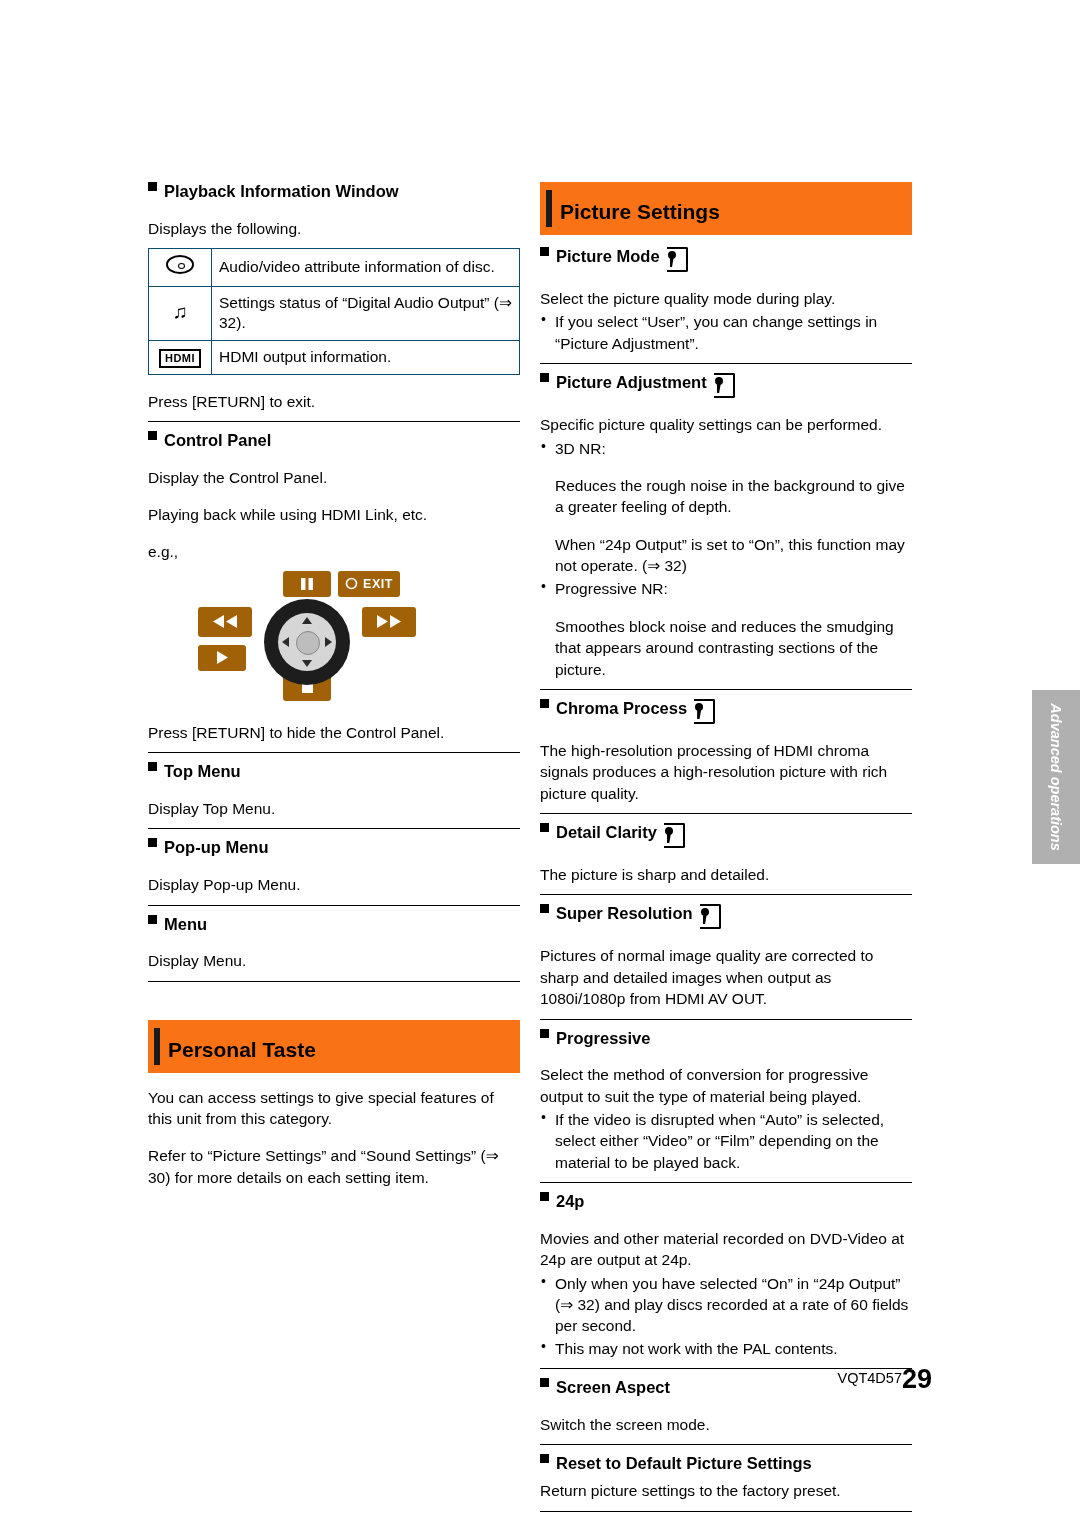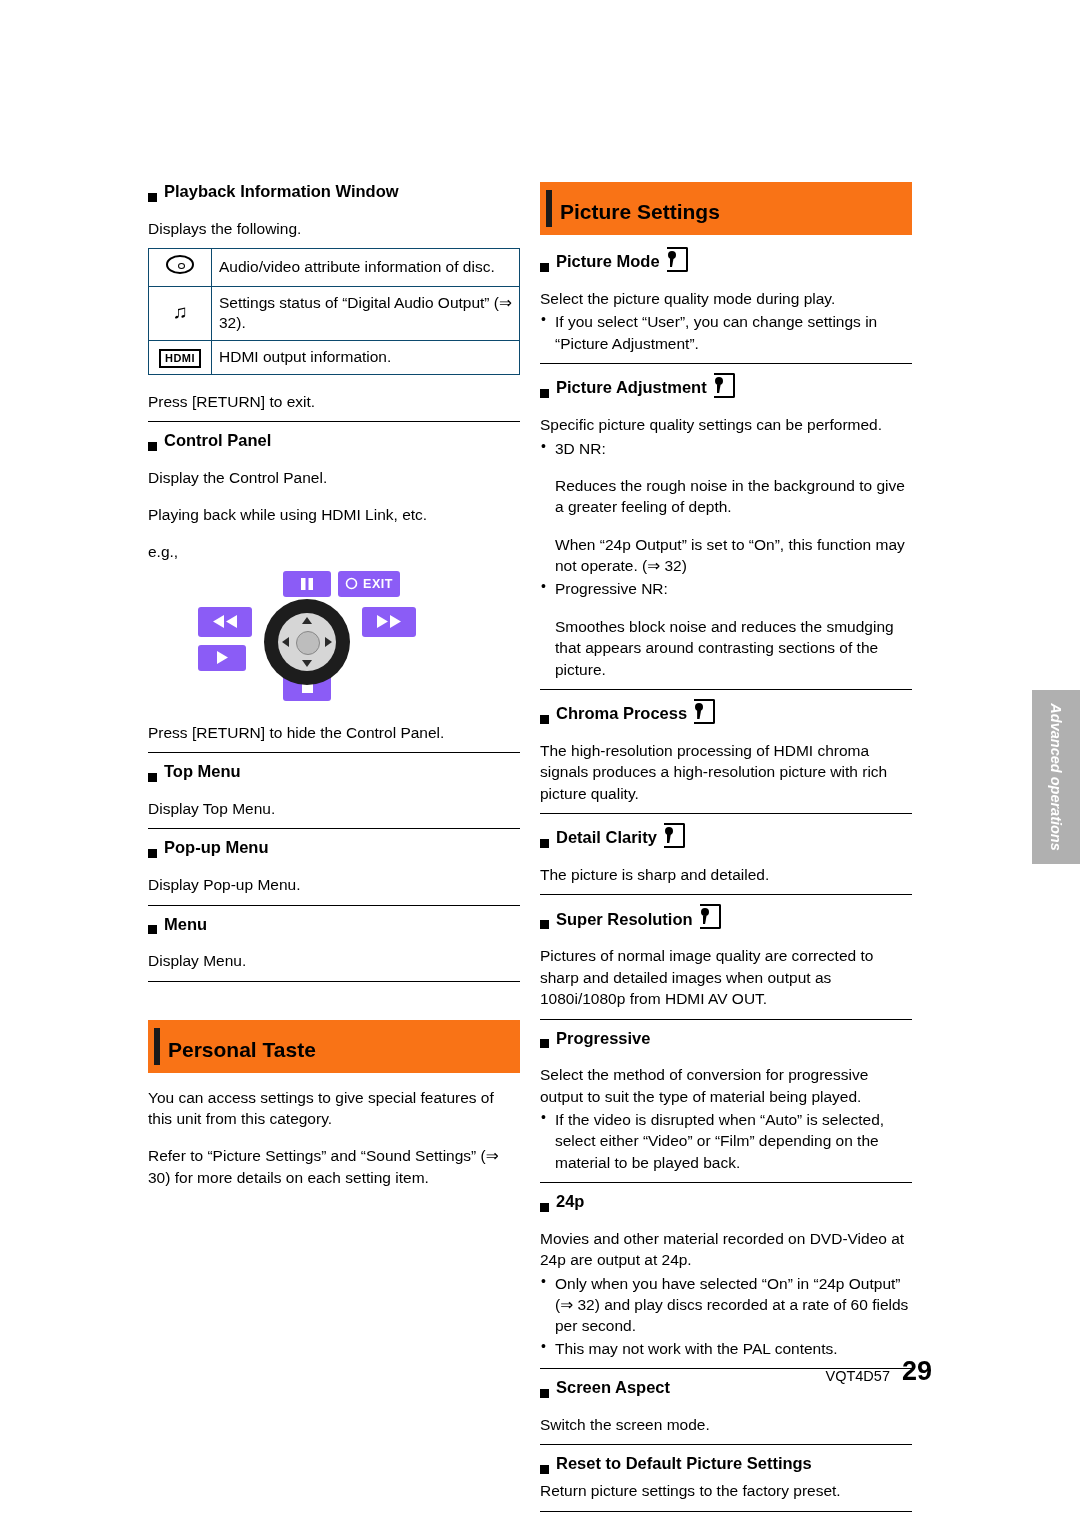--- a/index.html
+++ b/index.html
@@ -49,21 +49,21 @@
     left: 6px; top: 8px;
     width: 6px; height: calc(100% - 16px);
     background: #1a1a1a;
   }
 
   .sub {
     font-size: 16.5px;
     font-weight: bold;
     margin: 0 0 3px 0;
     display: flex;
-    align-items: flex-end;
+    align-items: flex-start;
   }
   .sub .bullet-sq {
     display: inline-block;
     width: 9px; height: 9px;
     background: #000;
     margin-right: 7px;
     flex: 0 0 auto;
   }
   .sub .txt { line-height: 1.2; }
 
@@ -183,21 +183,21 @@
 
   
   .diagram {
     position: relative;
     width: 340px;
     height: 135px;
     margin: 8px 0 10px 0;
   }
   .btn {
     position: absolute;
-    background: #8b5cf6;
+    background: #a16207;
     color: #fff;
     border-radius: 3px;
     display: flex;
     align-items: center;
     justify-content: center;
     font-size: 13px;
   }
   .dpad {
     position: absolute;
     left: 116px; top: 28px;
@@ -272,24 +272,23 @@
     font-weight: bold;
     font-style: italic;
     line-height: 1.25;
     text-align: center;
   }
 
   
   .footer {
     position: absolute;
     right: 148px;
-    bottom: 139px;
+    bottom: 131px;
     display: flex;
-    align-items: flex-end;
-    gap: 12px;
+    align-items: center;
   }
   .footer .code {
     font-size: 14.5px;
     padding-bottom: 3px;
   }
   .footer .pageno {
     font-size: 27px;
     font-weight: bold;
   }
 </style>

